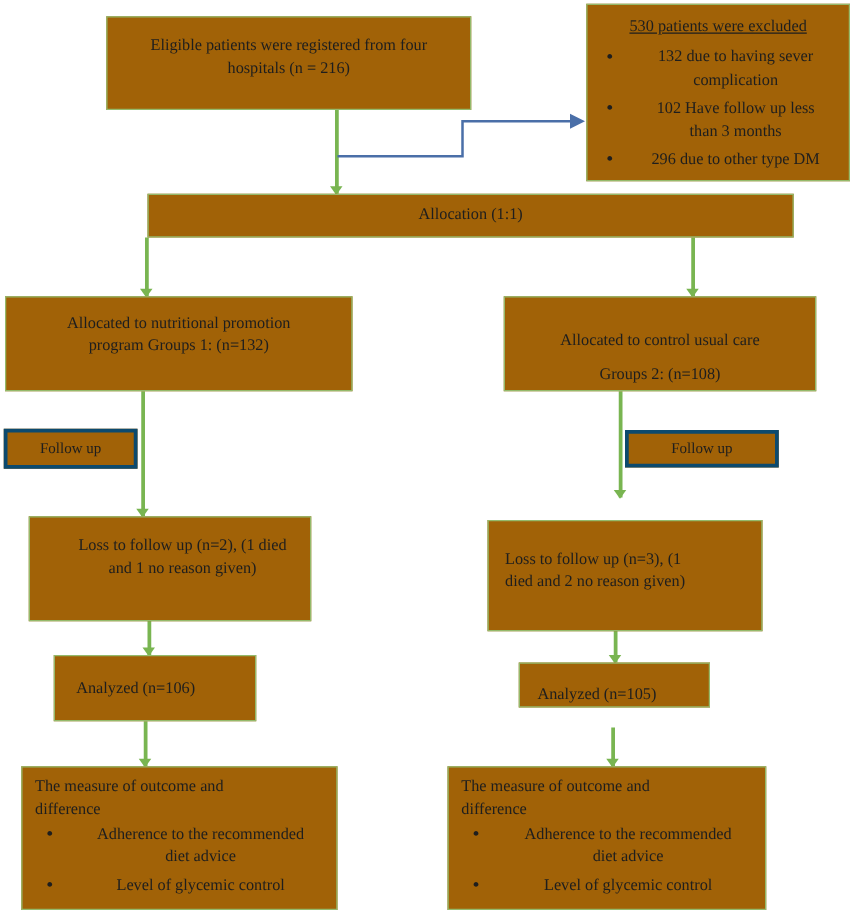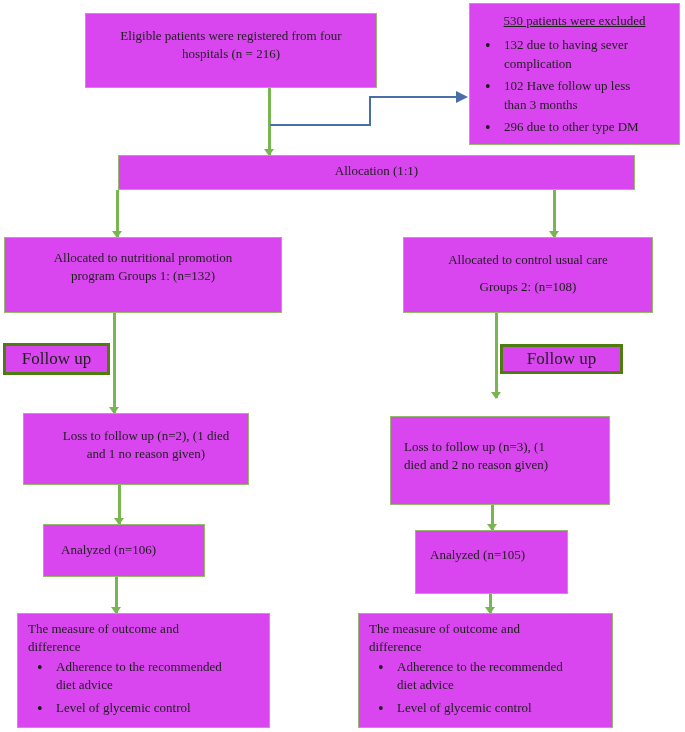--- a/index.html
+++ b/index.html
@@ -2,41 +2,41 @@
 <html><head>
 <meta charset="utf-8">
 <style>
   html,body { margin:0; padding:0; background:#ffffff; }
   .canvas {
     position:relative; width:685px; height:732px; background:#ffffff;
     font-family:"Liberation Serif", serif; color:#1e1e1e; overflow:hidden;
   }
   .box {
     position:absolute; box-sizing:border-box;
-    border:1.5px solid #94ba6b; background:#d946ef;
+    border:1.5px solid #94ba6b; background:#a16207;
     font-size:13px; line-height:1.42;
   }
   .center { text-align:center; }
   .pre { white-space:pre-line; }
   .vline { position:absolute; width:3px; background:#79b551; }
   .ahead {
     position:absolute; width:0; height:0;
     border-left:5px solid transparent; border-right:5px solid transparent;
     border-top:7px solid #79b551;
   }
   .followup {
-    border:3px solid #4d7c0f;
+    border:3px solid #0c4a6e;
     display:flex; align-items:center; justify-content:center;
-    font-size:17px;
+    font-size:12px;
   }
   .underline { text-decoration:underline; }
   .blist { list-style:none; margin:6px 0 0 0; padding:0; }
   .blist li {
     position:relative; padding-left:28px; margin-bottom:4px;
-    white-space:pre-line; text-align:left;
+    white-space:pre-line; text-align:center;
   }
   .blist li::before {
     content:"\2022"; position:absolute; left:9px; top:-1px; font-size:16px; color:#1e1e1e;
   }
   .arrow-svg { position:absolute; left:0; top:0; pointer-events:none; }
 </style>
 </head>
 <body>
 
 <div class="canvas">
@@ -91,48 +91,48 @@
 
   <div class="box center" style="left:118px; top:155px; width:517px; height:35px; padding-top:6px;">
     <div>Allocation (1:1)</div>
   </div>
 
   <div class="box center" style="left:4px; top:237px; width:278px; height:76px; padding-top:11px;">
     <div class="pre">Allocated to nutritional promotion
 program Groups 1: (n=132)</div>
   </div>
 
-  <div class="box center" style="left:403px; top:237px; width:250px; height:76px; padding-top:9px; line-height:2.05;">
+  <div class="box center" style="left:403px; top:237px; width:250px; height:76px; padding-top:21px; line-height:2.05;">
     <div class="pre">Allocated to control usual care
 Groups 2: (n=108)</div>
   </div>
 
   <div class="box followup" style="left:3px; top:343px; width:107px; height:32px;">
     <div>Follow up</div>
   </div>
 
   <div class="box followup" style="left:500px; top:344px; width:123px; height:30px;">
     <div>Follow up</div>
   </div>
 
-  <div class="box center" style="left:23px; top:413px; width:226px; height:72px; padding-top:13px;padding-left:20px;">
+  <div class="box center" style="left:23px; top:413px; width:226px; height:84px; padding-top:13px;padding-left:20px;">
     <div class="pre">Loss to follow up (n=2), (1 died
 and 1 no reason given)</div>
   </div>
 
   <div class="box" style="left:390px; top:416px; width:220px; height:89px; padding:21px 8px 0 13px;">
     <div class="pre">Loss to follow up (n=3), (1
 died and 2 no reason given)</div>
   </div>
 
   <div class="box" style="left:43px; top:524px; width:162px; height:53px; padding:16px 0 0 17px;">
     <div>Analyzed (n=106)</div>
   </div>
 
-  <div class="box" style="left:415px; top:530px; width:153px; height:64px; padding:15px 0 0 14px;">
+  <div class="box" style="left:415px; top:530px; width:153px; height:36px; padding:15px 0 0 14px;">
     <div>Analyzed (n=105)</div>
   </div>
 
   <div class="box" style="left:17px; top:613px; width:253px; height:115px; padding:6px 4px 0 10px;">
     <div class="pre">The measure of outcome and
 difference</div>
     <ul class="blist" style="margin-top:1px;">
       <li>Adherence to the recommended
 diet advice</li>
       <li>Level of glycemic control</li>

